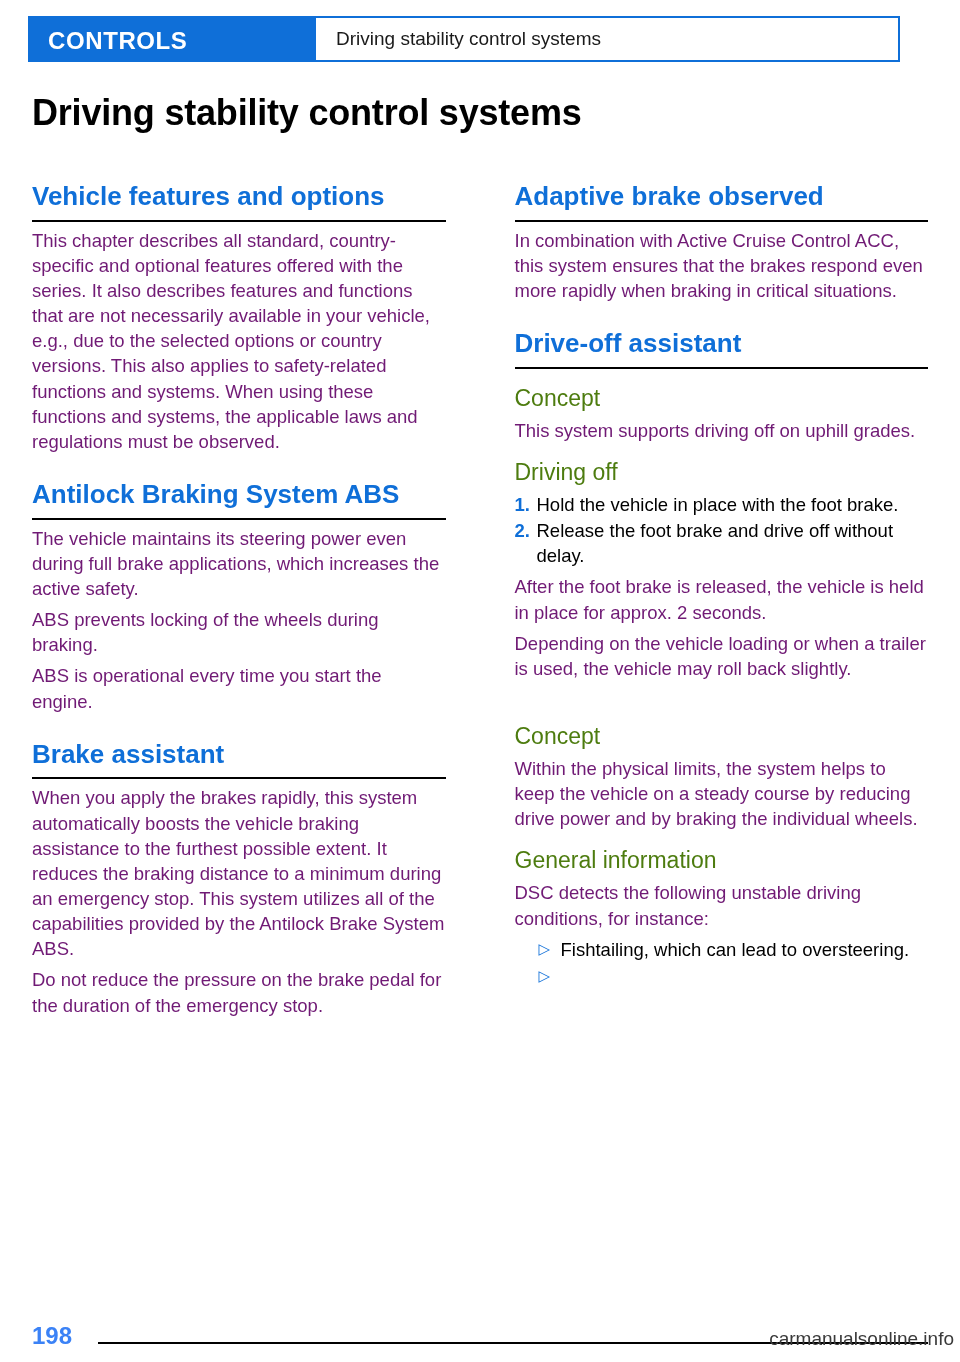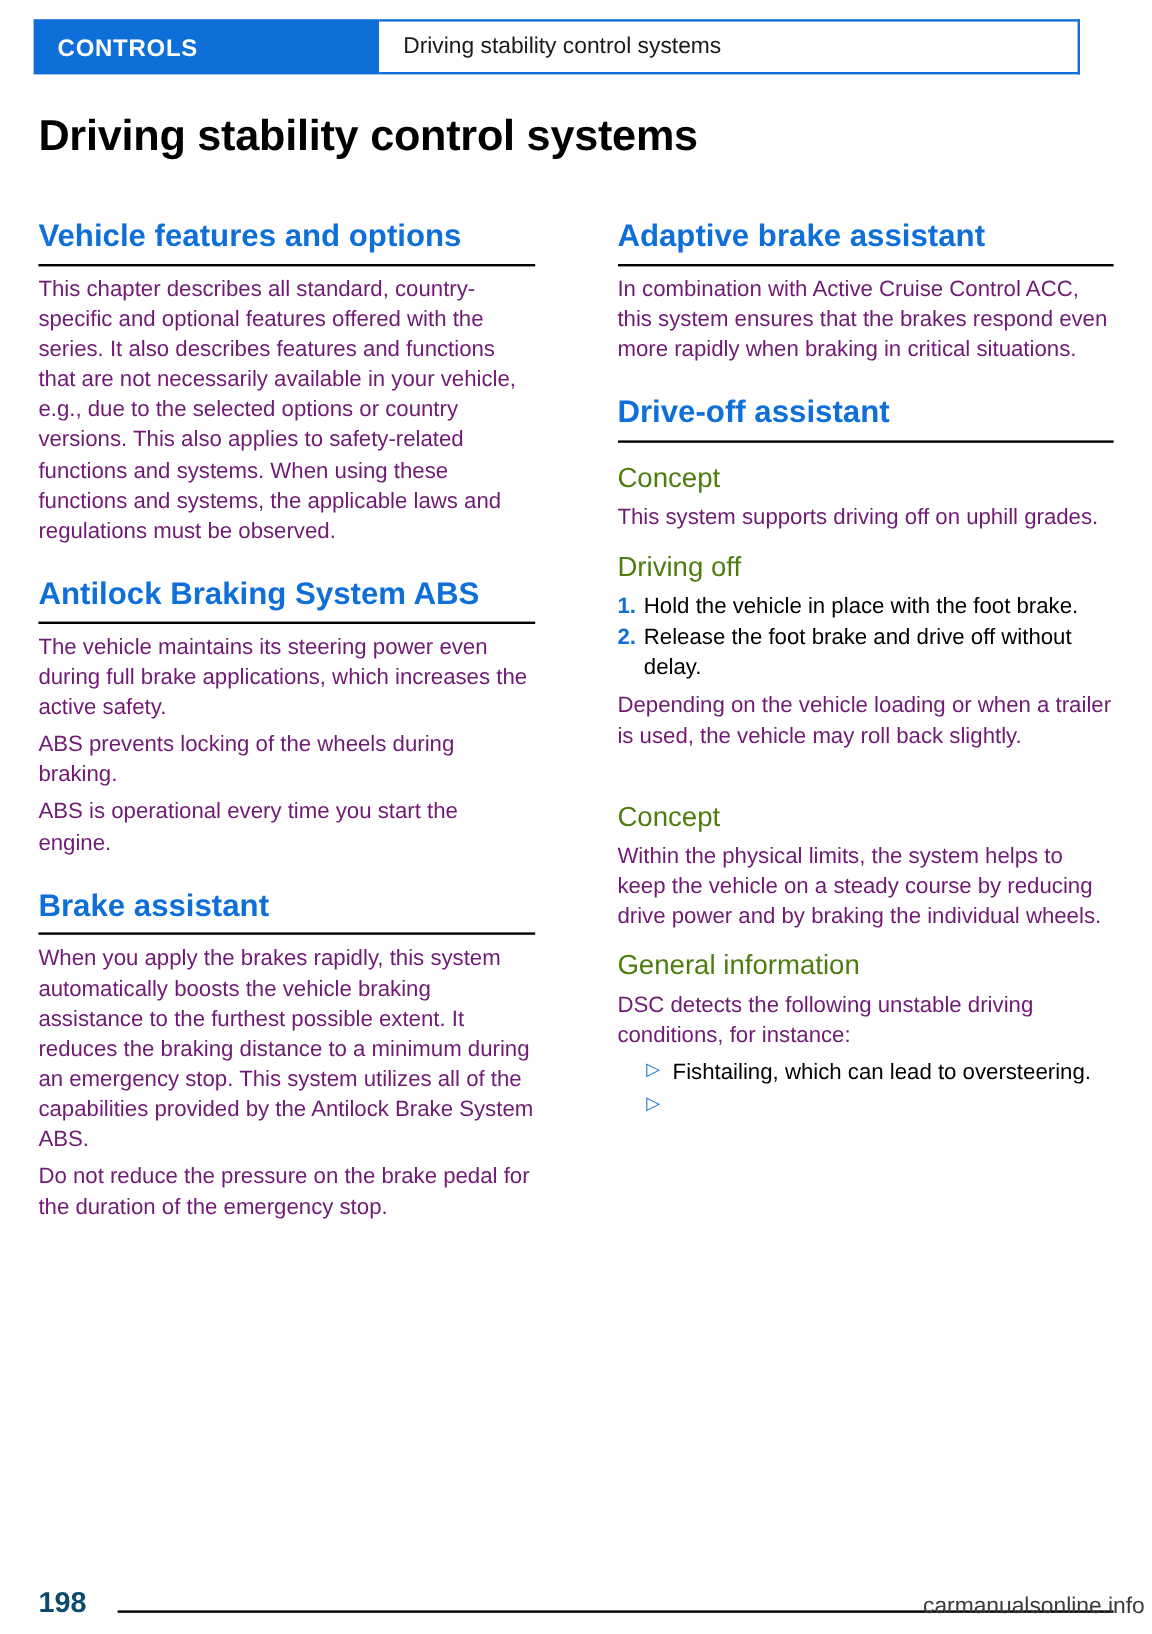--- a/index.html
+++ b/index.html
@@ -29,21 +29,21 @@
     left: 28px;
     width: 872px;
     height: 46px;
     display: flex;
     align-items: stretch;
   }
   .tab-controls {
     background: #0f6fd8;
     color: #ffffff;
     font-weight: bold;
-    font-size: 20px;
+    font-size: 24px;
     letter-spacing: 0.6px;
     display: flex;
     align-items: center;
     padding: 4px 18px 0 20px;
     min-width: 250px;
   }
   .tab-section {
     flex: 1;
     border: 2px solid #0f6fd8;
     border-left: none;
@@ -149,21 +149,21 @@
   
   .footer {
     position: absolute;
     left: 32px;
     bottom: 36px;
     width: 896px;
   }
   .page-num {
     font-size: 24px;
     font-weight: bold;
-    color: #0c4a6e;
+    color: #3b82f6;
     position: absolute;
     left: 0;
     top: -4px;
   }
   .footer-rule {
     position: absolute;
     left: 66px;
     right: 0;
     top: 16px;
     border-top: 2px solid #000000;
@@ -210,41 +210,42 @@
       <div class="spacer-lg"></div>
 
       <h2 class="blue">Brake assistant</h2>
       <p class="body">When you apply the brakes rapidly, this system automatically boosts the vehicle braking assistance to the furthest possible extent. It reduces the braking distance to a minimum during an emergency stop. This system utilizes all of the capabilities provided by the Antilock Brake System ABS.</p>
       <p class="body">Do not reduce the pressure on the brake pedal for the duration of the emergency stop.</p>
 
     </div>
 
     <div class="col">
 
-      <h2 class="blue tight">Adaptive brake assistant</h2>
+      <h2 class="blue tight">Adaptive brake observed</h2>
       <p class="body">In combination with Active Cruise Control ACC, this system ensures that the brakes respond even more rapidly when braking in critical situations.</p>
 
       <div class="spacer-lg"></div>
 
       <h2 class="blue">Drive-off assistant</h2>
 
       <h3 class="blue">Concept</h3>
       <p class="body">This system supports driving off on uphill grades.</p>
 
       <h3 class="blue">Driving off</h3>
       <ol class="steps">
         <li>
           <span class="num">1.</span>
           <span>Hold the vehicle in place with the foot brake.</span>
         </li>
         <li>
           <span class="num">2.</span>
           <span>Release the foot brake and drive off without delay.</span>
         </li>
       </ol>
+      <p class="body">After the foot brake is released, the vehicle is held in place for approx. 2 seconds.</p>
       <p class="body">Depending on the vehicle loading or when a trailer is used, the vehicle may roll back slightly.</p>
 
       <div class="spacer-lg"></div>
 
 
       <h3 class="blue">Concept</h3>
       <p class="body">Within the physical limits, the system helps to keep the vehicle on a steady course by reducing drive power and by braking the individual wheels.</p>
 
       <h3 class="blue">General information</h3>
       <p class="body">DSC detects the following unstable driving conditions, for instance:</p>

